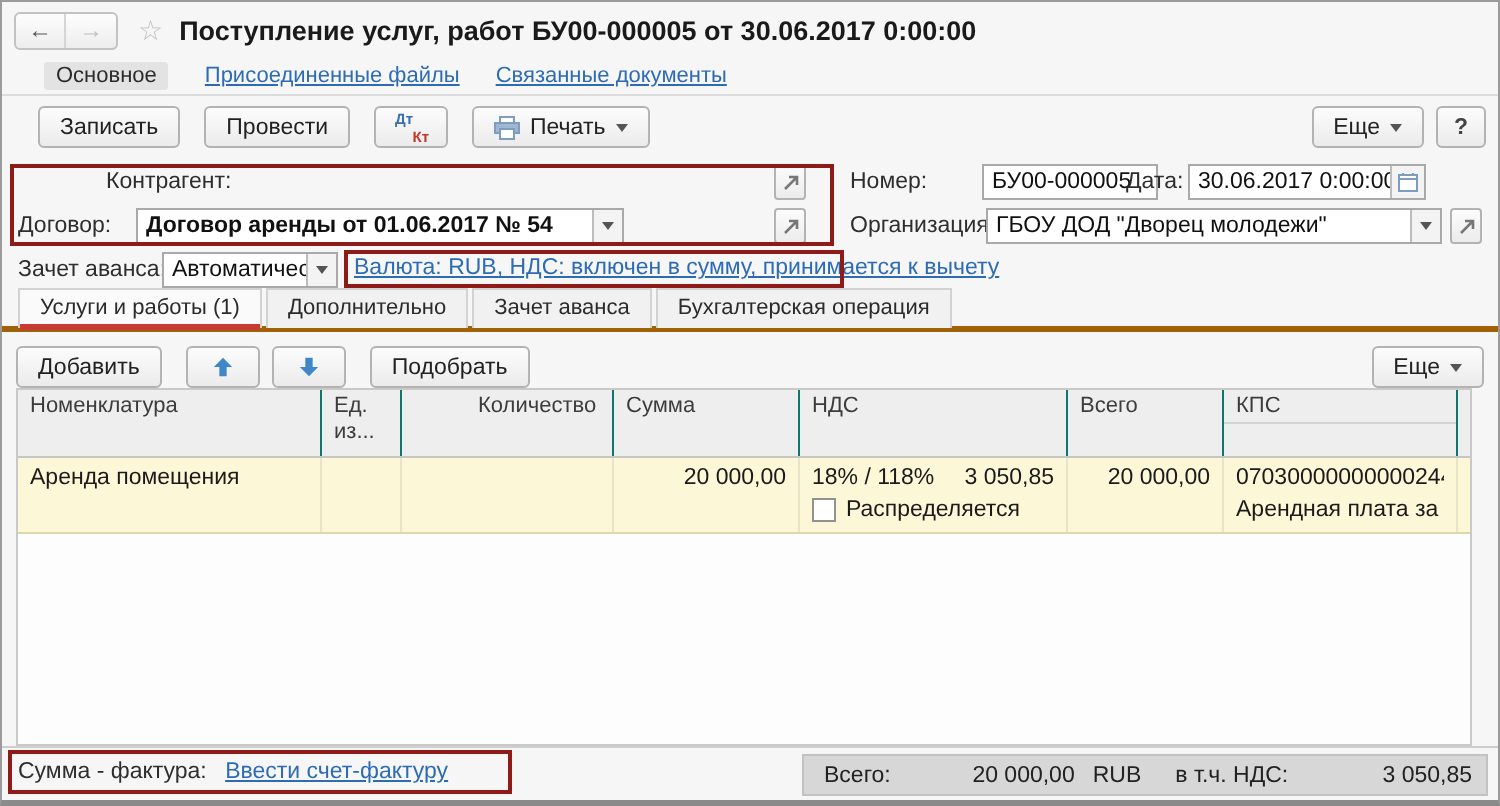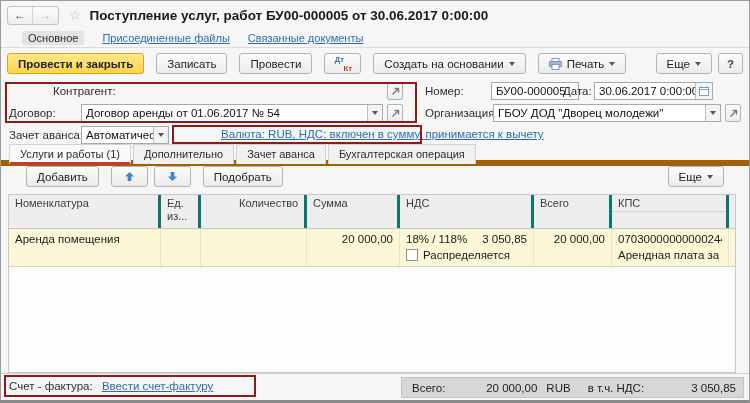--- a/index.html
+++ b/index.html
@@ -36,33 +36,33 @@
   
   .fields { position:relative; height:65px; font-size:11.5px; color:#2e2e2e; }
   .flabel { position:absolute; line-height:18px; }
   .input { position:absolute; height:18px; background:#fff; border:1px solid #a9a9a9; display:flex; align-items:center; overflow:hidden; }
   .input .val { flex:1; padding:0 4px; white-space:nowrap; overflow:hidden; font-size:11.5px; color:#111; }
   .input.focused { box-shadow:inset 0 -2px 0 #f1c116; }
   .ddzone { width:15px; align-self:stretch; border-left:1px solid #bdbdbd; background:#f3f3f3; display:flex; align-items:center; justify-content:center; cursor:pointer; }
   .openbtn { position:absolute; width:16px; height:18px; border:1px solid #b3b3b3; border-radius:2px; background:linear-gradient(#fcfcfc,#ececec); display:flex; align-items:center; justify-content:center; cursor:pointer; }
   .calzone { width:17px; align-self:stretch; border-left:1px solid #bdbdbd; background:#f3f3f3; display:flex; align-items:center; justify-content:center; cursor:pointer; }
   .textcursor { display:inline-block; width:1px; height:12px; background:#222; vertical-align:middle; }
-  .link { color:#2d6cb4; text-decoration:underline; cursor:pointer; white-space:nowrap;margin-left:44px; }
-  
-  .doctabs { height:22px; display:flex; align-items:flex-start; padding-left:8px; border-bottom:6px solid #a16207; }
+  .link { color:#2d6cb4; text-decoration:underline; cursor:pointer; white-space:nowrap; }
+  
+  .doctabs { height:22px; display:flex; align-items:center; padding-left:8px; border-bottom:3px solid #a16207; }
   .dtab { position:relative; font-size:11px; color:#2b2b2b; padding:3px 10px 4px; border:1px solid #d2d2d2; border-bottom:none; background:#f1f1f1; margin-right:2px; cursor:pointer; white-space:nowrap; }
   .dtab.active { background:#fafafa; }
   .dtab.active::after { content:""; position:absolute; left:0; right:0; bottom:-1px; height:3px; background:#c73b32; }
   
-  .tbar { height:28px; display:flex; align-items:flex-start; padding:0 25px; }
+  .tbar { height:28px; display:flex; align-items:flex-end; padding:0 7px; }
   .abtn { width:37px; padding:0; justify-content:center; }
   
   .tbl { margin:0 7px; width:728px; height:179px; background:#fff; border:1px solid #c9c9c9; display:flex; flex-direction:column; overflow:hidden; }
   .thead { display:flex; background:#eeeeee; border-bottom:1px solid #c6c6c6; height:34px; flex:none; }
-  .th { border-right:3px solid #0f766e; padding:2px 6px; font-size:11px; color:#3c3c3c; line-height:13px; }
+  .th { border-right:1px solid #0f766e; padding:2px 6px; font-size:11px; color:#3c3c3c; line-height:13px; }
   .th:last-child { border-right:none; }
   .th.split { padding:0; display:flex; flex-direction:column;gap:24px; }
   .th.split .top { height:17px; padding:2px 6px; border-bottom:1px solid #d4d4d4; }
   .th.split .bot { padding:2px 6px; }
   .trow { display:flex; background:#fcf8d7; height:38px; border-bottom:1px solid #ddd6ae; flex:none; }
   .td { border-right:1px solid rgba(0,0,0,0.08); padding:2px 6px; font-size:11.5px; color:#1b1b1b; }
   .td:last-child { border-right:none; }
   .l1 { height:16px; line-height:16px; white-space:nowrap; overflow:hidden; }
   .l2 { height:16px; line-height:16px; white-space:nowrap; overflow:hidden; display:flex; align-items:center; }
   .num { text-align:right; }
@@ -101,32 +101,27 @@
     <h1 class="title">Поступление услуг, работ БУ00-000005 от 30.06.2017 0:00:00</h1>
   </div>
 
   <div class="navtabs">
     <span class="navchip">Основное</span>
     <span class="navlink">Присоединенные файлы</span>
     <span class="navlink">Связанные документы</span>
   </div>
 
   <div class="cmdbar">
-    <button class="btn yellow">Провести и закрыть</button>
     <button class="btn ml12">Записать</button>
     <button class="btn ml12">Провести</button>
     <button class="btn ml12 abtn">
       <span class="dtkt">
         <span class="dt">Дт</span>
         <span class="kt">Кт</span>
       </span>
-    </button>
-    <button class="btn ml12">
-      <span>Создать на основании</span>
-      <span class="caret-down"></span>
     </button>
     <button class="btn ml12">
       <svg width="13" height="12" viewBox="0 0 13 12">
         <rect x="3" y="0.5" width="7" height="3" fill="#ffffff" stroke="#7d9cc0"></rect>
         <rect x="0.5" y="3.5" width="12" height="5" fill="#9db7d4" stroke="#7d9cc0"></rect>
         <rect x="3" y="6.5" width="7" height="5" fill="#ffffff" stroke="#7d9cc0"></rect>
       </svg>
       <span>Печать</span>
       <span class="caret-down"></span>
     </button>
@@ -141,21 +136,21 @@
   <div class="fields">
 
     <span class="flabel" style="left:8px;top:3px;margin-left:44px;">Контрагент:</span>
     <span class="openbtn" style="left:386px;top:3px;">
       <svg width="9" height="9" viewBox="0 0 9 9">
           <path d="M1.5 7.5 L7 2 M3.5 1.5 H7.5 V5.5" stroke="#777" stroke-width="1.3" fill="none"></path>
         </svg>
     </span>
 
     <span class="flabel" style="left:8px;top:25px;">Договор:</span>
-    <div class="input" style="left:80px;top:25px;width:302px;">
+    <div class="input" style="left:67px;top:25px;width:244px;font-weight:bold;">
       <span class="val">Договор аренды от 01.06.2017 № 54</span>
       <span class="ddzone">
           <span class="caret-down"></span>
         </span>
     </div>
     <span class="openbtn" style="left:386px;top:25px;">
       <svg width="9" height="9" viewBox="0 0 9 9">
           <path d="M1.5 7.5 L7 2 M3.5 1.5 H7.5 V5.5" stroke="#777" stroke-width="1.3" fill="none"></path>
         </svg>
     </span>
@@ -269,21 +264,21 @@
       <div class="td c7">
           <div class="l1 num">224</div>
         </div>
     </div>
 
     <div class="tfill"></div>
   </div>
 
   <div class="footer">
     <div class="invoice">
-      <span>Счет - фактура:</span>
+      <span>Сумма - фактура:</span>
       <span class="link" style="margin-left:6px;">Ввести счет-фактуру</span>
     </div>
     <div class="totals">
       <span class="tl">Всего:</span>
       <span class="tv1">20 000,00</span>
       <span class="cur">RUB</span>
       <span class="tl2">в т.ч. НДС:</span>
       <span class="tv2">3 050,85</span>
     </div>
   </div>

